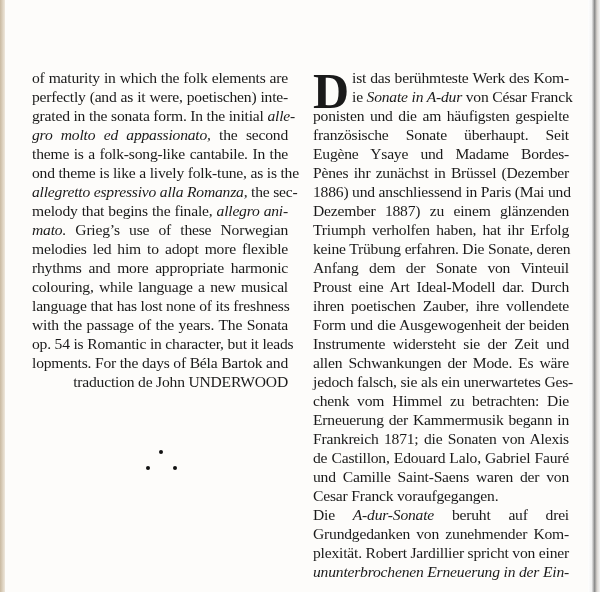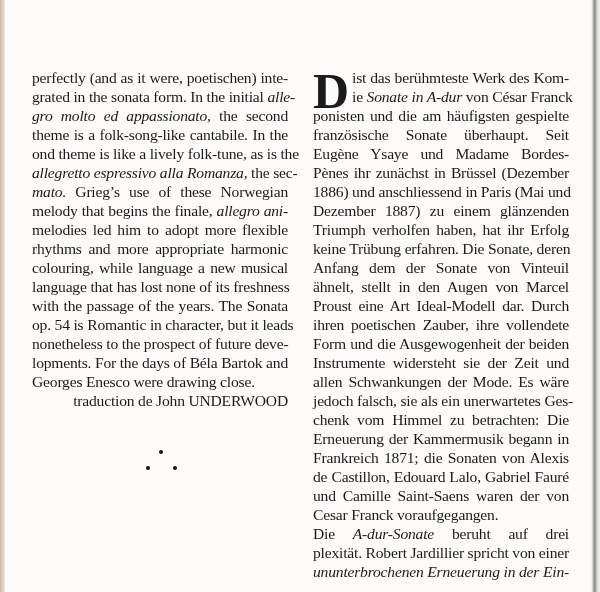--- a/index.html
+++ b/index.html
@@ -43,67 +43,66 @@
     position:absolute; width:4px; height:4px; border-radius:50%; background:#111;
   }
 </style>
 </head>
 <body>
 
 <div class="edge-left"></div>
 <div class="edge-right"></div>
 
 <div class="col left" id="leftcol">
+    <span class="line"><span>of maturity in which the folk elements are</span></span>
     <span class="line"><span>perfectly (and as it were, poetischen) inte-</span></span>
     <span class="line"><span>grated in the sonata form. In the initial </span><i>alle-</i></span>
     <span class="line"><i>gro molto ed appassionato,</i><span> the second</span></span>
     <span class="line"><span>theme is a folk-song-like cantabile. In the</span></span>
     <span class="line"><span>ond theme is like a lively folk-tune, as is the</span></span>
     <span class="line"><i>allegretto espressivo alla Romanza,</i><span> the sec-</span></span>
+    <span class="line"><span>melody that begins the finale, </span><i>allegro ani-</i></span>
     <span class="line"><i>mato.</i><span> Grieg’s use of these Norwegian</span></span>
-    <span class="line"><span>melody that begins the finale, </span><i>allegro ani-</i></span>
     <span class="line"><span>melodies led him to adopt more flexible</span></span>
     <span class="line"><span>rhythms and more appropriate harmonic</span></span>
     <span class="line"><span>colouring, while language a new musical</span></span>
     <span class="line"><span>language that has lost none of its freshness</span></span>
     <span class="line"><span>with the passage of the years. The Sonata</span></span>
     <span class="line"><span>op. 54 is Romantic in character, but it leads</span></span>
-    <span class="line"><span>nonetheless to the prospect of future deve-</span></span>
     <span class="line"><span>lopments. For the days of Béla Bartok and</span></span>
-    <span class="line last"><span>Georges Enesco were drawing close.</span></span>
     <span class="line sig">traduction de John UNDERWOOD</span>
   </div>
 
 <div class="col right" id="rightcol">
   <span class="dropcap">D</span>
 <span class="line indent"><span>ist das berühmteste Werk des Kom-</span></span>
     <span class="line indent"><span>ie </span><i>Sonate in A-dur</i><span> von César Franck</span></span>
     <span class="line"><span>ponisten und die am häufigsten gespielte</span></span>
     <span class="line"><span>französische Sonate überhaupt. Seit</span></span>
     <span class="line"><span>Eugène Ysaye und Madame Bordes-</span></span>
     <span class="line"><span>Pènes ihr zunächst in Brüssel (Dezember</span></span>
     <span class="line"><span>1886) und anschliessend in Paris (Mai und</span></span>
     <span class="line"><span>Dezember 1887) zu einem glänzenden</span></span>
     <span class="line"><span>Triumph verholfen haben, hat ihr Erfolg</span></span>
     <span class="line"><span>keine Trübung erfahren. Die Sonate, deren</span></span>
     <span class="line"><span>Anfang dem der Sonate von Vinteuil</span></span>
-    <span class="line"><span>ähnelt, stellt in den Augen von Marcel</span></span>
     <span class="line"><span>Proust eine Art Ideal-Modell dar. Durch</span></span>
     <span class="line"><span>ihren poetischen Zauber, ihre vollendete</span></span>
     <span class="line"><span>Form und die Ausgewogenheit der beiden</span></span>
     <span class="line"><span>Instrumente widersteht sie der Zeit und</span></span>
     <span class="line"><span>allen Schwankungen der Mode. Es wäre</span></span>
     <span class="line"><span>jedoch falsch, sie als ein unerwartetes Ges-</span></span>
     <span class="line"><span>chenk vom Himmel zu betrachten: Die</span></span>
     <span class="line"><span>Erneuerung der Kammermusik begann in</span></span>
     <span class="line"><span>Frankreich 1871; die Sonaten von Alexis</span></span>
     <span class="line"><span>de Castillon, Edouard Lalo, Gabriel Fauré</span></span>
     <span class="line"><span>und Camille Saint-Saens waren der von</span></span>
     <span class="line last"><span>Cesar Franck voraufgegangen.</span></span>
     <span class="line"><span>Die </span><i>A-dur-Sonate</i><span> beruht auf drei</span></span>
+    <span class="line"><span>Grundgedanken von zunehmender Kom-</span></span>
     <span class="line"><span>plexität. Robert Jardillier spricht von einer</span></span>
     <span class="line"><i>ununterbrochenen Erneuerung in der Ein-</i></span>
   </div>
 
 <div class="ornament">
   <span style="left:14px; top:0px;"></span>
   <span style="left:1px; top:16px;"></span>
   <span style="left:28px; top:16px;"></span>
 </div>
 

